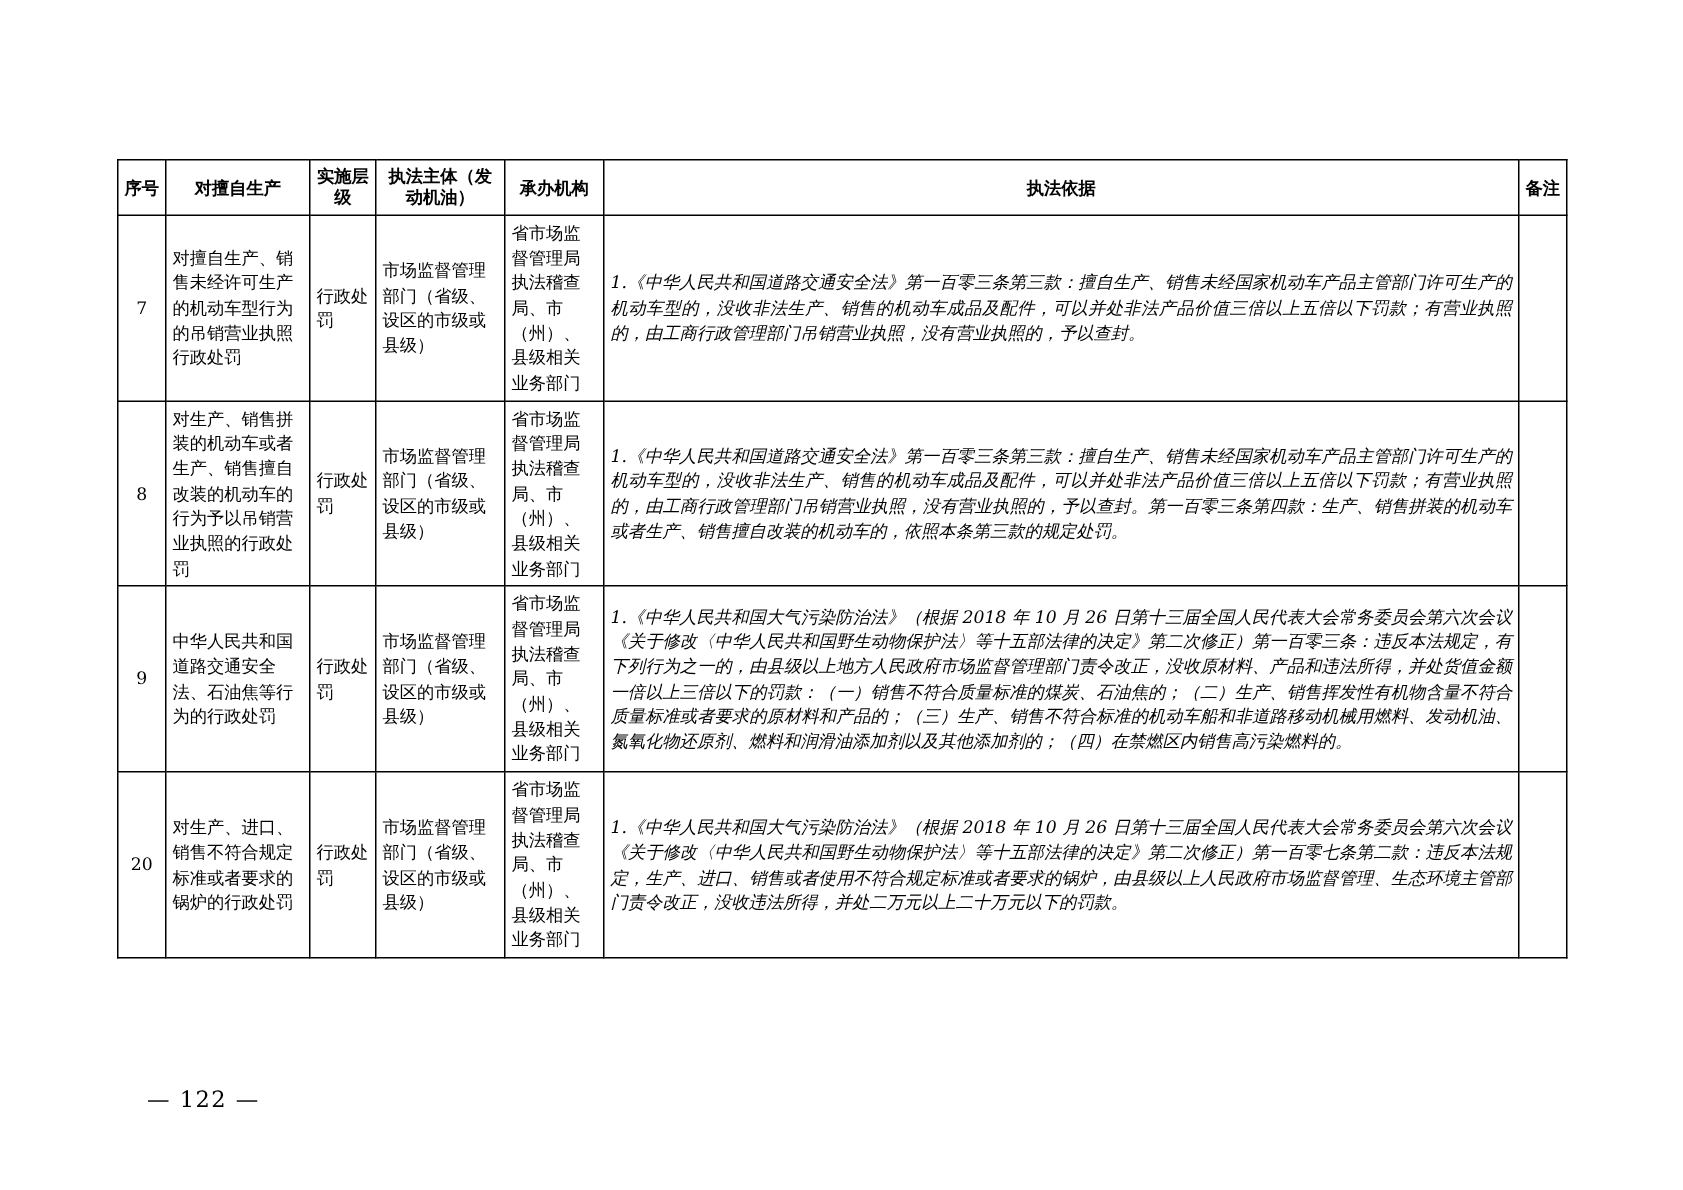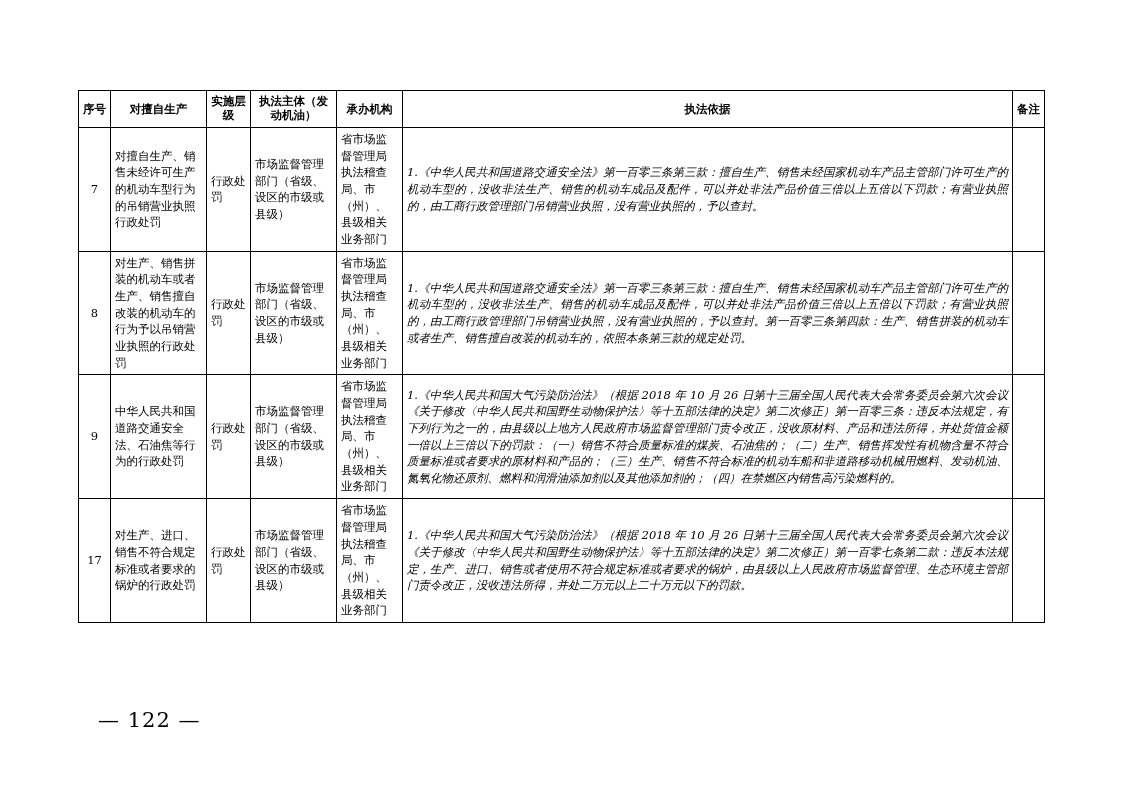--- a/index.html
+++ b/index.html
@@ -10,21 +10,21 @@
   body {
     width: 1122px;
     height: 793px;
     font-family: "DejaVu Serif", "Liberation Serif", serif;
     color: #000000;
     position: relative;
     overflow: hidden;
   }
   .page {
     position: absolute;
-    left: 0; top: 0;
+    left: 0; top: 16px;
     width: 1122px;
     height: 570px;
   }
   table.doc-table {
     position: absolute;
     left: 78px;
     top: 90px;
     width: 966px;
     border-collapse: collapse;
     table-layout: fixed;
@@ -79,21 +79,21 @@
     font-size: 11.5px;
     font-style: italic;
   }
   td.remark {
     text-align: center;
   }
   .page-number {
     position: absolute;
     left: 98px;
     top: 708px;
-    font-size: 21px;
+    font-size: 15px;
     letter-spacing: 1px;
     font-family: "DejaVu Serif", "Liberation Serif", serif;
   }
   .vert-head {
     display: inline-block;
     line-height: 1.25;
   }
 </style>
 </head>
 <body>
@@ -143,21 +143,21 @@
       <tr>
         <td class="seq">9</td>
         <td class="name">中华人民共和国道路交通安全法、石油焦等行为的行政处罚</td>
         <td class="type">行政处罚</td>
         <td class="subject">市场监督管理部门（省级、设区的市级或县级）</td>
         <td class="organ">省市场监督管理局执法稽查局、市（州）、县级相关业务部门</td>
         <td class="basis">1.《中华人民共和国大气污染防治法》（根据 2018 年 10 月 26 日第十三届全国人民代表大会常务委员会第六次会议《关于修改〈中华人民共和国野生动物保护法〉等十五部法律的决定》第二次修正）第一百零三条：违反本法规定，有下列行为之一的，由县级以上地方人民政府市场监督管理部门责令改正，没收原材料、产品和违法所得，并处货值金额一倍以上三倍以下的罚款：（一）销售不符合质量标准的煤炭、石油焦的；（二）生产、销售挥发性有机物含量不符合质量标准或者要求的原材料和产品的；（三）生产、销售不符合标准的机动车船和非道路移动机械用燃料、发动机油、氮氧化物还原剂、燃料和润滑油添加剂以及其他添加剂的；（四）在禁燃区内销售高污染燃料的。</td>
         <td class="remark"></td>
       </tr>
       <tr>
-        <td class="seq">17</td>
+        <td class="seq">20</td>
         <td class="name">对生产、进口、销售不符合规定标准或者要求的锅炉的行政处罚</td>
         <td class="type">行政处罚</td>
         <td class="subject">市场监督管理部门（省级、设区的市级或县级）</td>
         <td class="organ">省市场监督管理局执法稽查局、市（州）、县级相关业务部门</td>
         <td class="basis">1.《中华人民共和国大气污染防治法》（根据 2018 年 10 月 26 日第十三届全国人民代表大会常务委员会第六次会议《关于修改〈中华人民共和国野生动物保护法〉等十五部法律的决定》第二次修正）第一百零七条第二款：违反本法规定，生产、进口、销售或者使用不符合规定标准或者要求的锅炉，由县级以上人民政府市场监督管理、生态环境主管部门责令改正，没收违法所得，并处二万元以上二十万元以下的罚款。</td>
         <td class="remark"></td>
       </tr>
     </tbody>
   </table>
 

